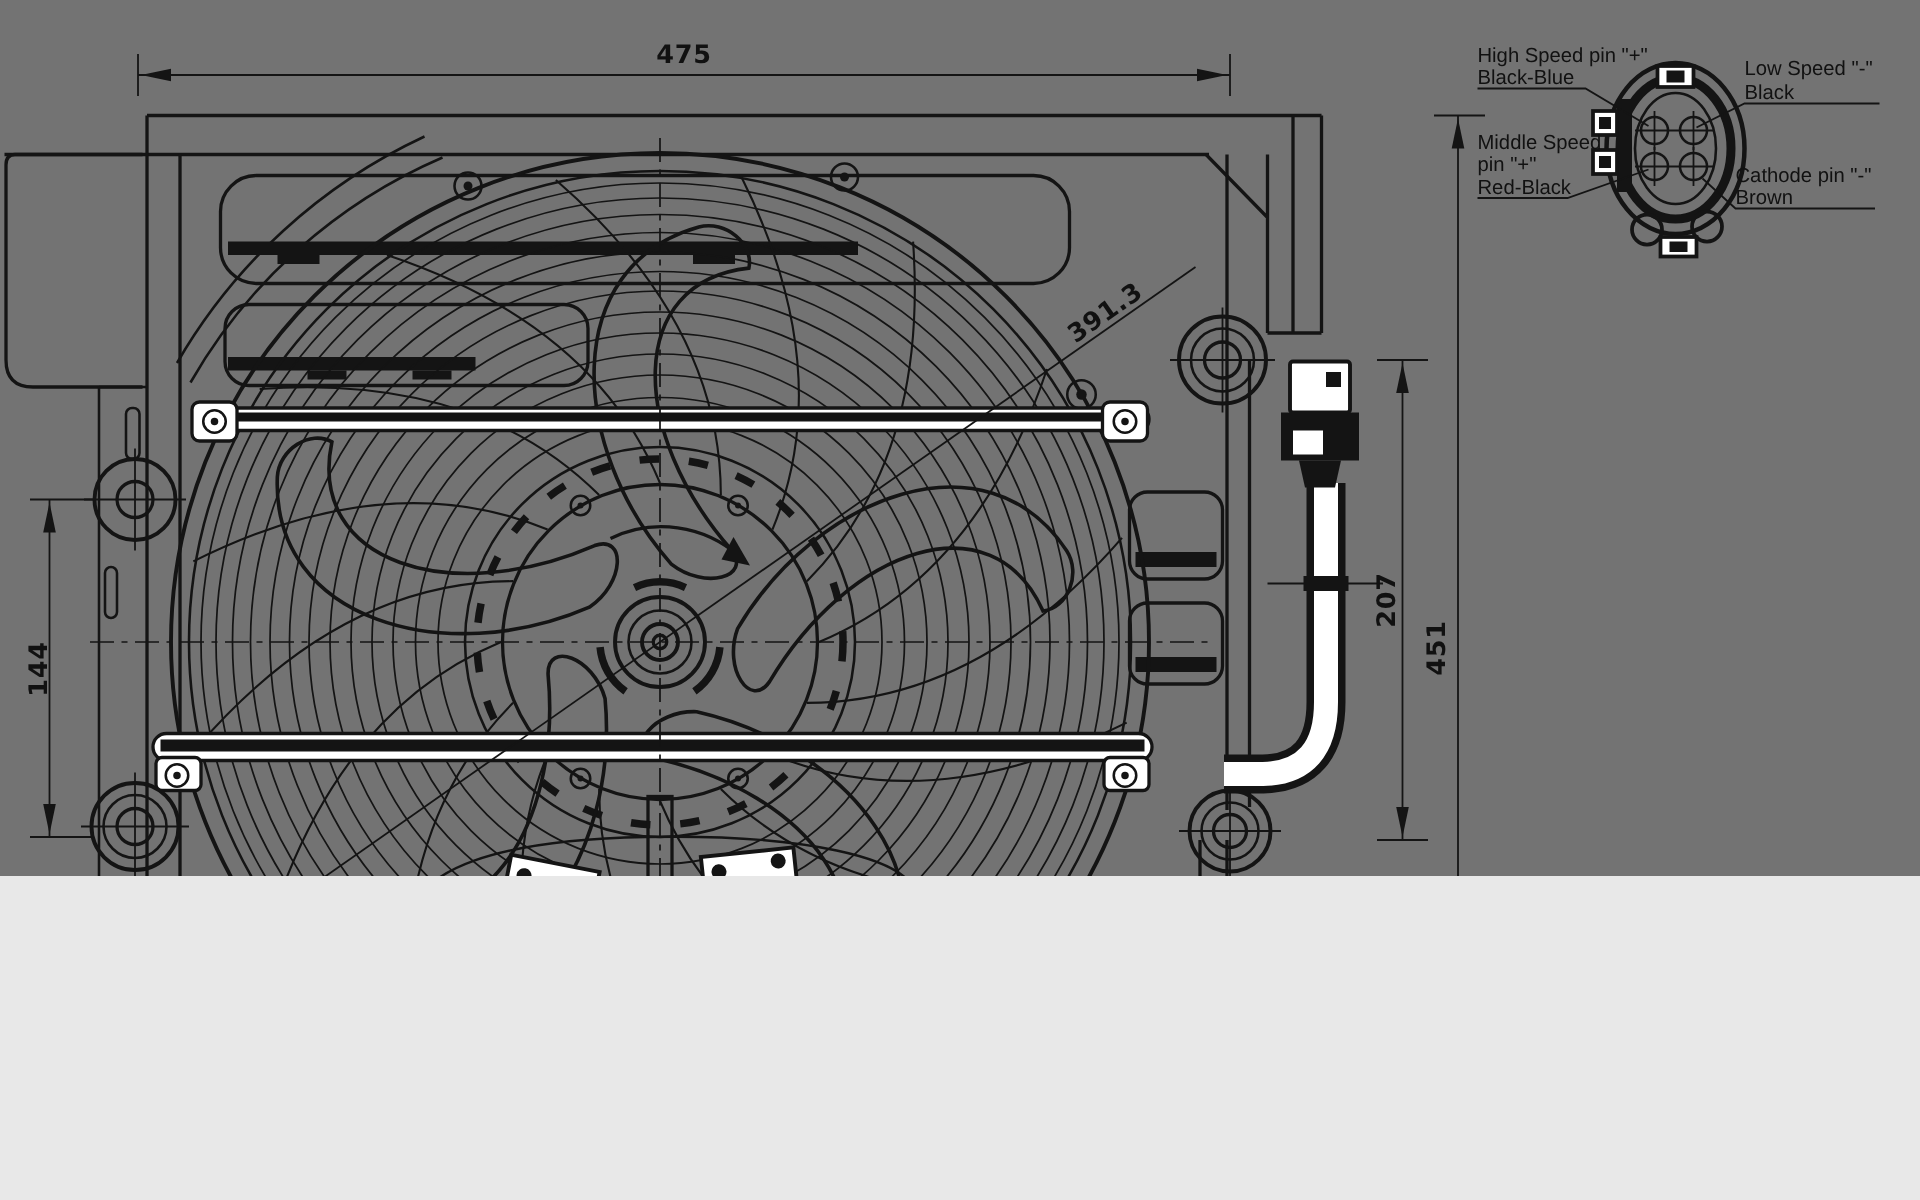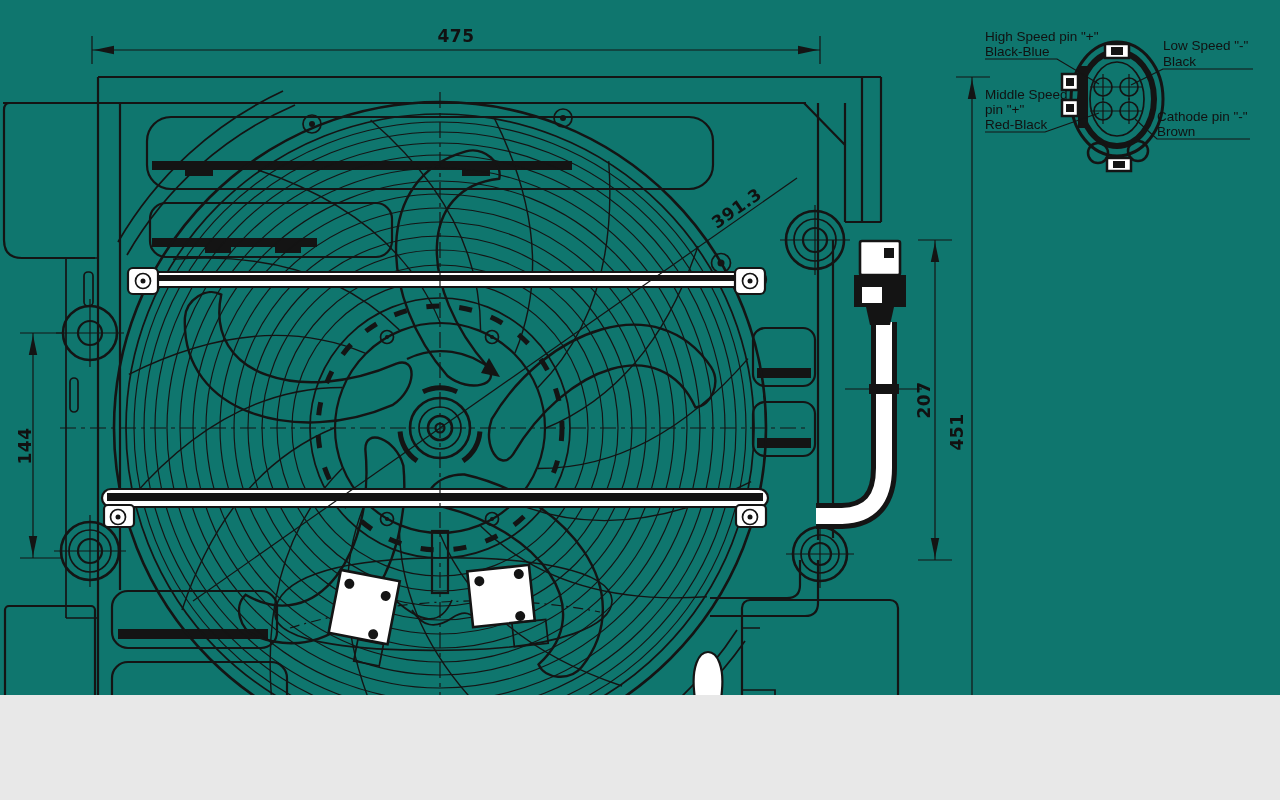--- a/index.html
+++ b/index.html
@@ -1,16 +1,16 @@
 <!DOCTYPE html>
 <html><head>
 <meta charset="utf-8">
 <style>
   html,body{margin:0;padding:0;background:#e8e8e8;}
-  .canvas{width:1280px;height:695px;background:#0f766e;position:relative;overflow:hidden;
+  .canvas{width:1280px;height:584px;background:#737373;position:relative;overflow:hidden;
           font-family:"Liberation Sans",sans-serif;}
   svg{position:absolute;left:0;top:0;}
   .ln{stroke:#141414;fill:none;stroke-width:2.2;}
   .thin{stroke-width:1.15;}
   .med{stroke-width:1.7;}
   .bold{stroke-width:2.6;}
   .hair{stroke-width:1.2;}
   .blk{fill:#141414;stroke:none;}
   .wht{fill:#ffffff;}
   .cl{stroke:#141414;stroke-width:1.15;fill:none;stroke-dasharray:16 5 4 5;}

